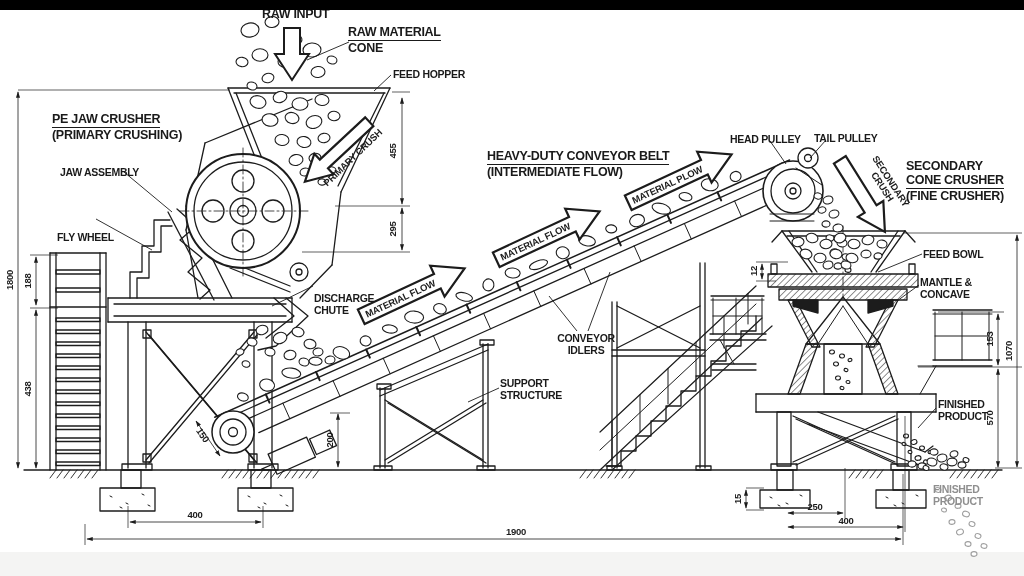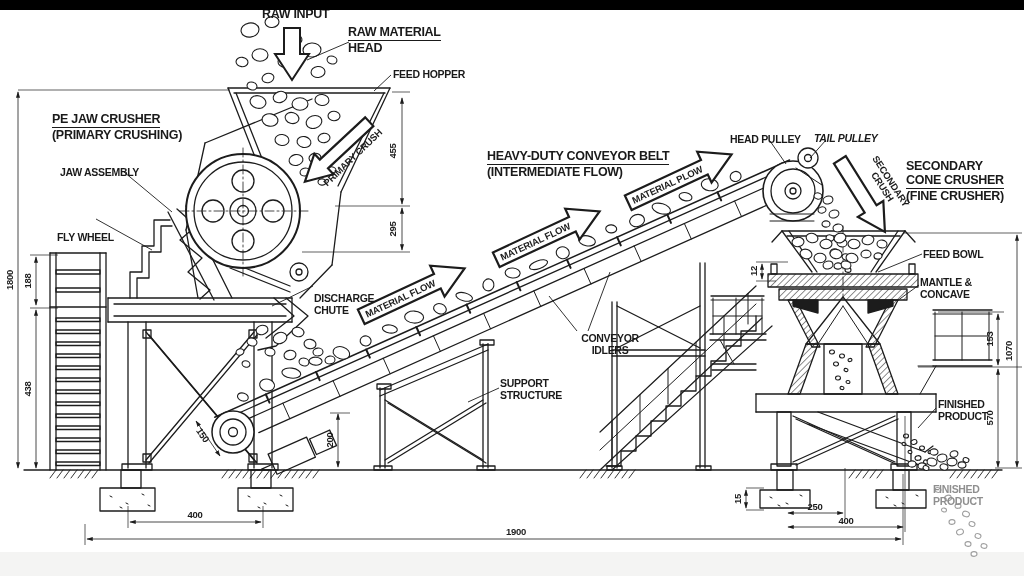--- a/index.html
+++ b/index.html
@@ -540,21 +540,21 @@
     <text class="dim" x="195" y="518" text-anchor="middle">400</text>
     <text class="dim" x="516" y="535" text-anchor="middle">1900</text>
     <text class="dim" x="815" y="510" text-anchor="middle">250</text>
     <text class="dim" x="846" y="524" text-anchor="middle">400</text>
   </svg>
 
   <div class="lbl big" style="left:262px;top:7px;">RAW INPUT</div>
 
   <div class="lbl big" style="left:348px;top:25px;">
     <div><span class="u">RAW MATERIAL</span></div>
-    <div>HEAD</div>
+    <div>CONE</div>
   </div>
 
   <div class="lbl" style="left:393px;top:68px;">FEED HOPPER</div>
 
   <div class="lbl big" style="left:52px;top:112px;">
     <div><span class="u">PE JAW CRUSHER</span></div>
     <div>(PRIMARY CRUSHING)</div>
   </div>
 
   <div class="lbl" style="left:60px;top:166px;">JAW ASSEMBLY</div>
@@ -564,36 +564,36 @@
     <div>DISCHARGE</div>
     <div>CHUTE</div>
   </div>
 
   <div class="lbl big" style="left:487px;top:149px;">
     <div><span class="u">HEAVY-DUTY CONVEYOR BELT</span></div>
     <div>(INTERMEDIATE FLOW)</div>
   </div>
 
   <div class="lbl" style="left:730px;top:133px;">HEAD PULLEY</div>
-  <div class="lbl" style="left:814px;top:132px;font-style:italic;">TAIL PULLEY</div>
+  <div class="lbl" style="left:814px;top:132px;">TAIL PULLEY</div>
 
   <div class="lbl big" style="left:906px;top:159px;">
     <div>SECONDARY</div>
     <div><span class="u">CONE CRUSHER</span></div>
     <div>(FINE CRUSHER)</div>
   </div>
 
   <div class="lbl" style="left:923px;top:248px;">FEED BOWL</div>
 
   <div class="lbl" style="left:920px;top:276px;">
     <div>MANTLE &amp;</div>
     <div>CONCAVE</div>
   </div>
 
-  <div class="lbl ctr" style="left:580px;top:332px;width:60px;">
+  <div class="lbl ctr" style="left:556px;top:332px;width:60px;">
     <div>CONVEYOR</div>
     <div>IDLERS</div>
   </div>
 
   <div class="lbl" style="left:500px;top:377px;">
     <div>SUPPORT</div>
     <div>STRUCTURE</div>
   </div>
 
   <div class="lbl" style="left:938px;top:398px;">

